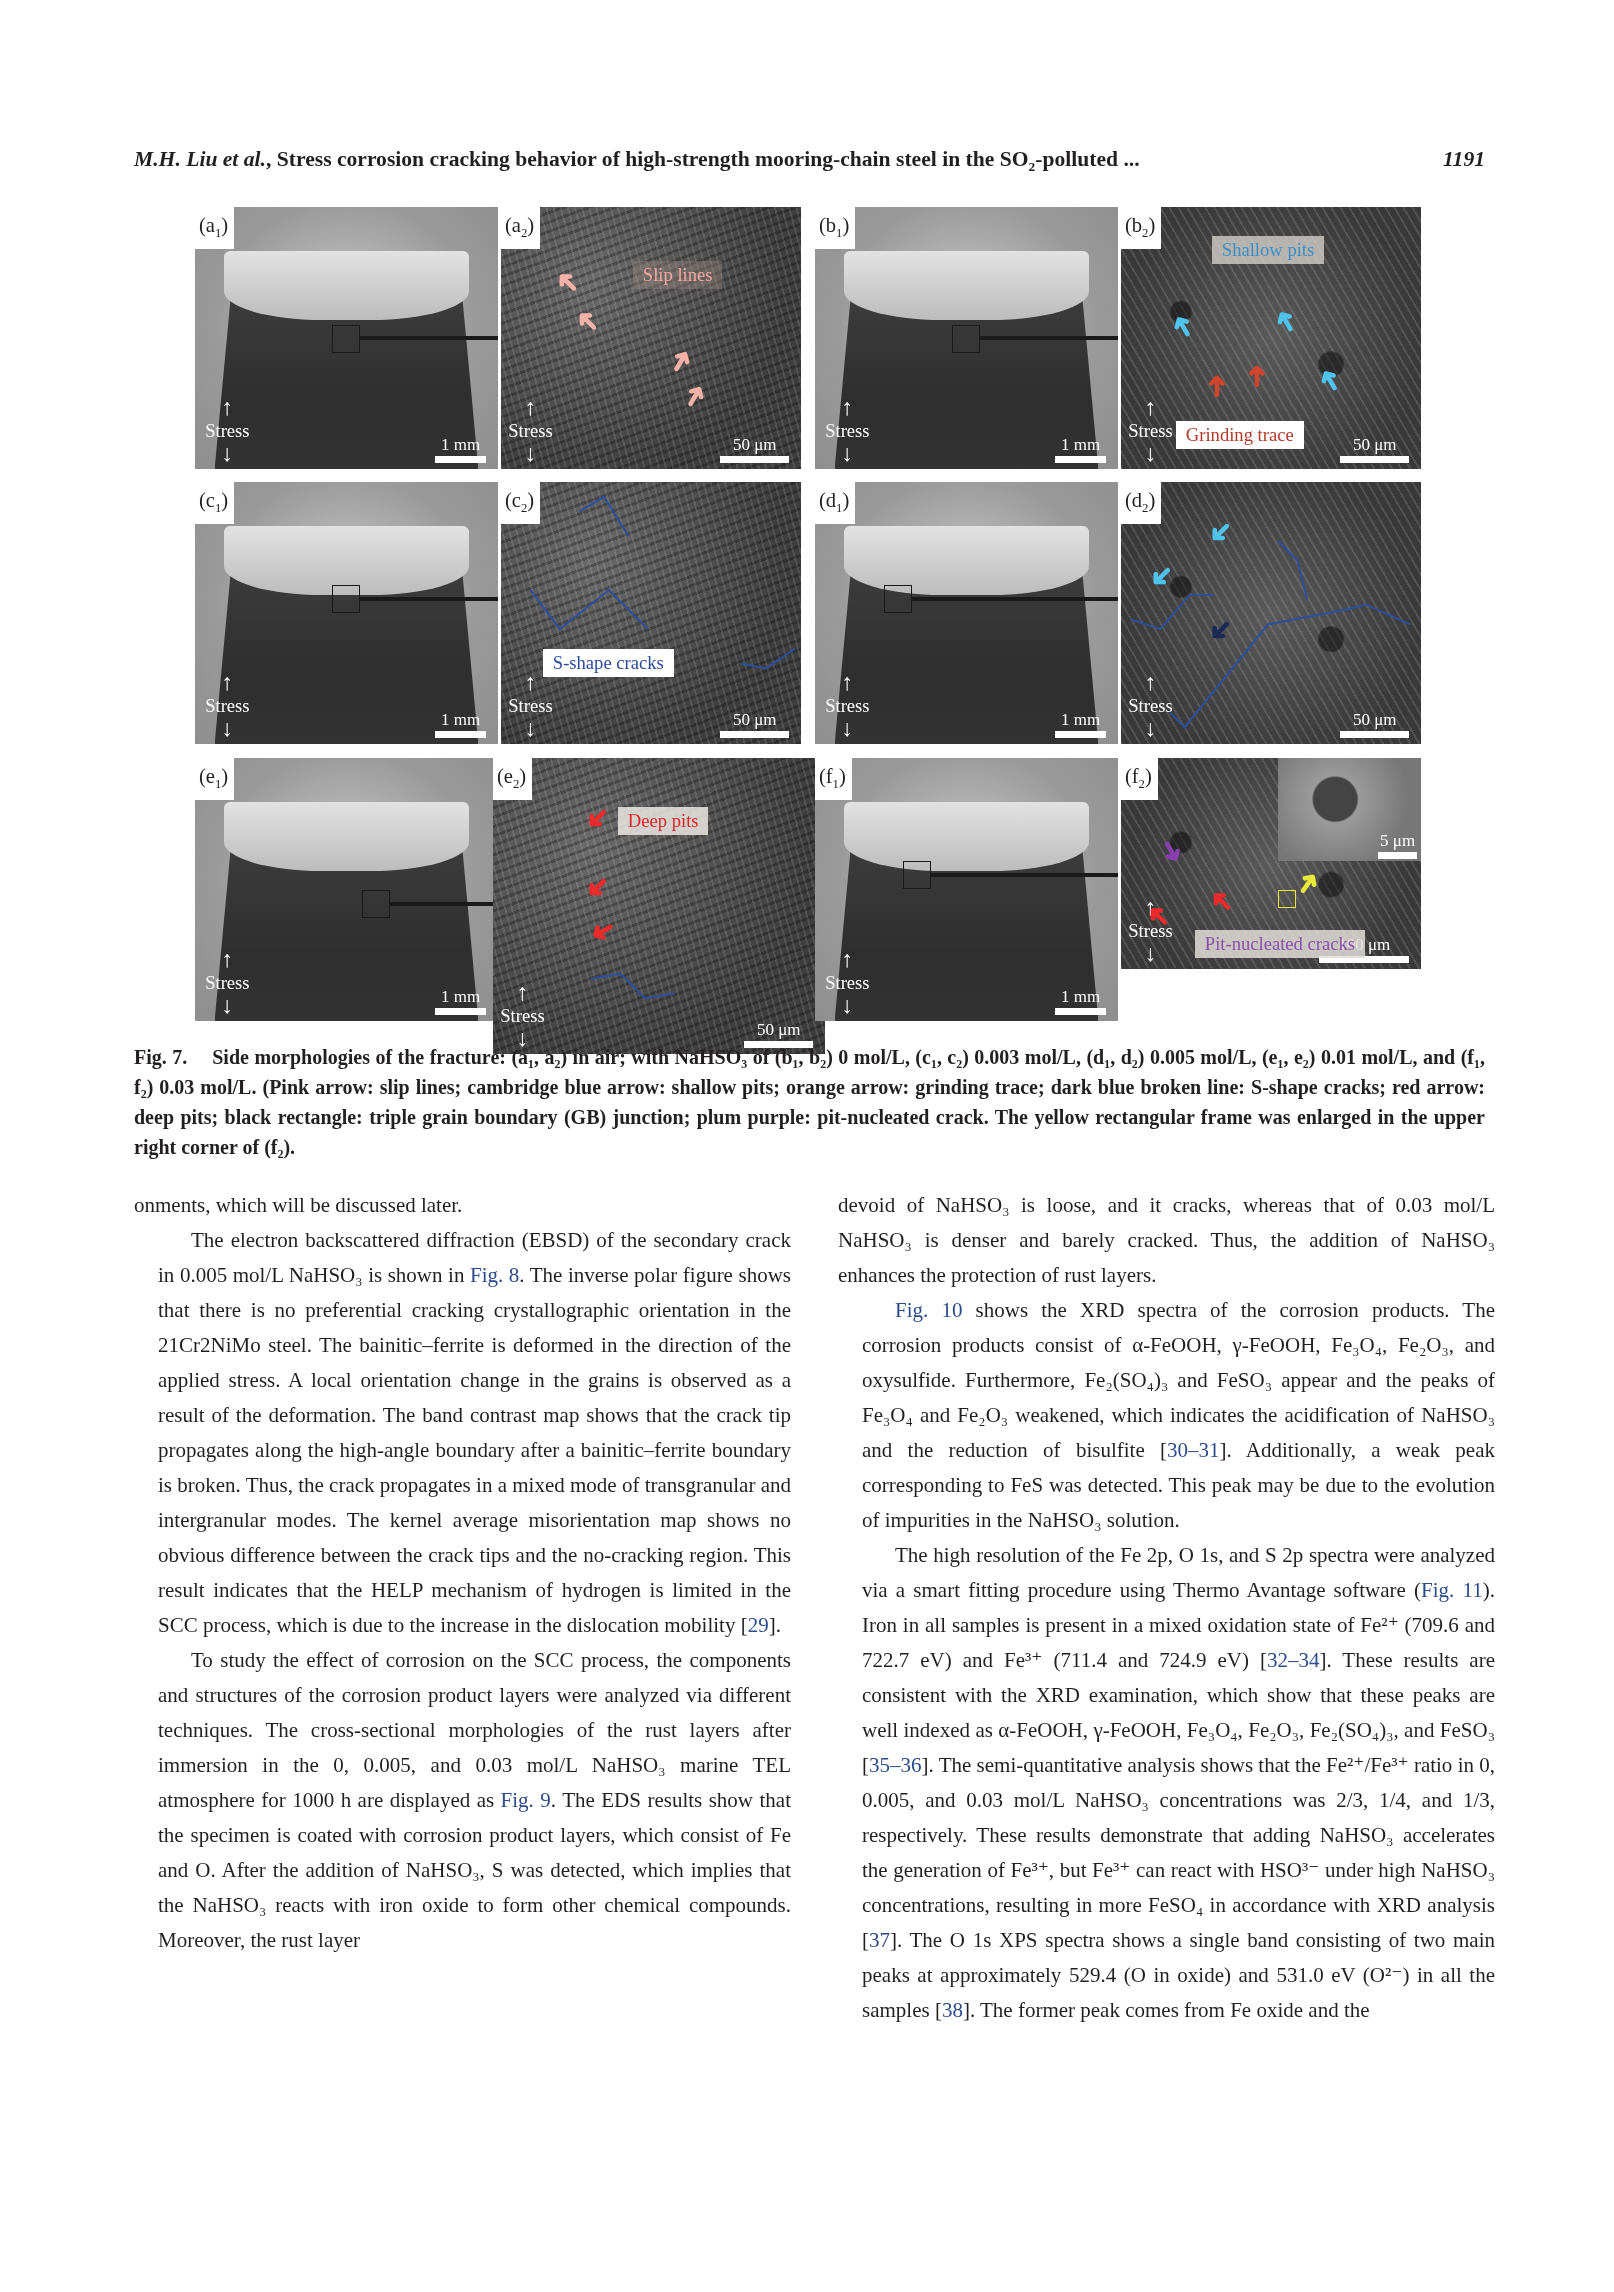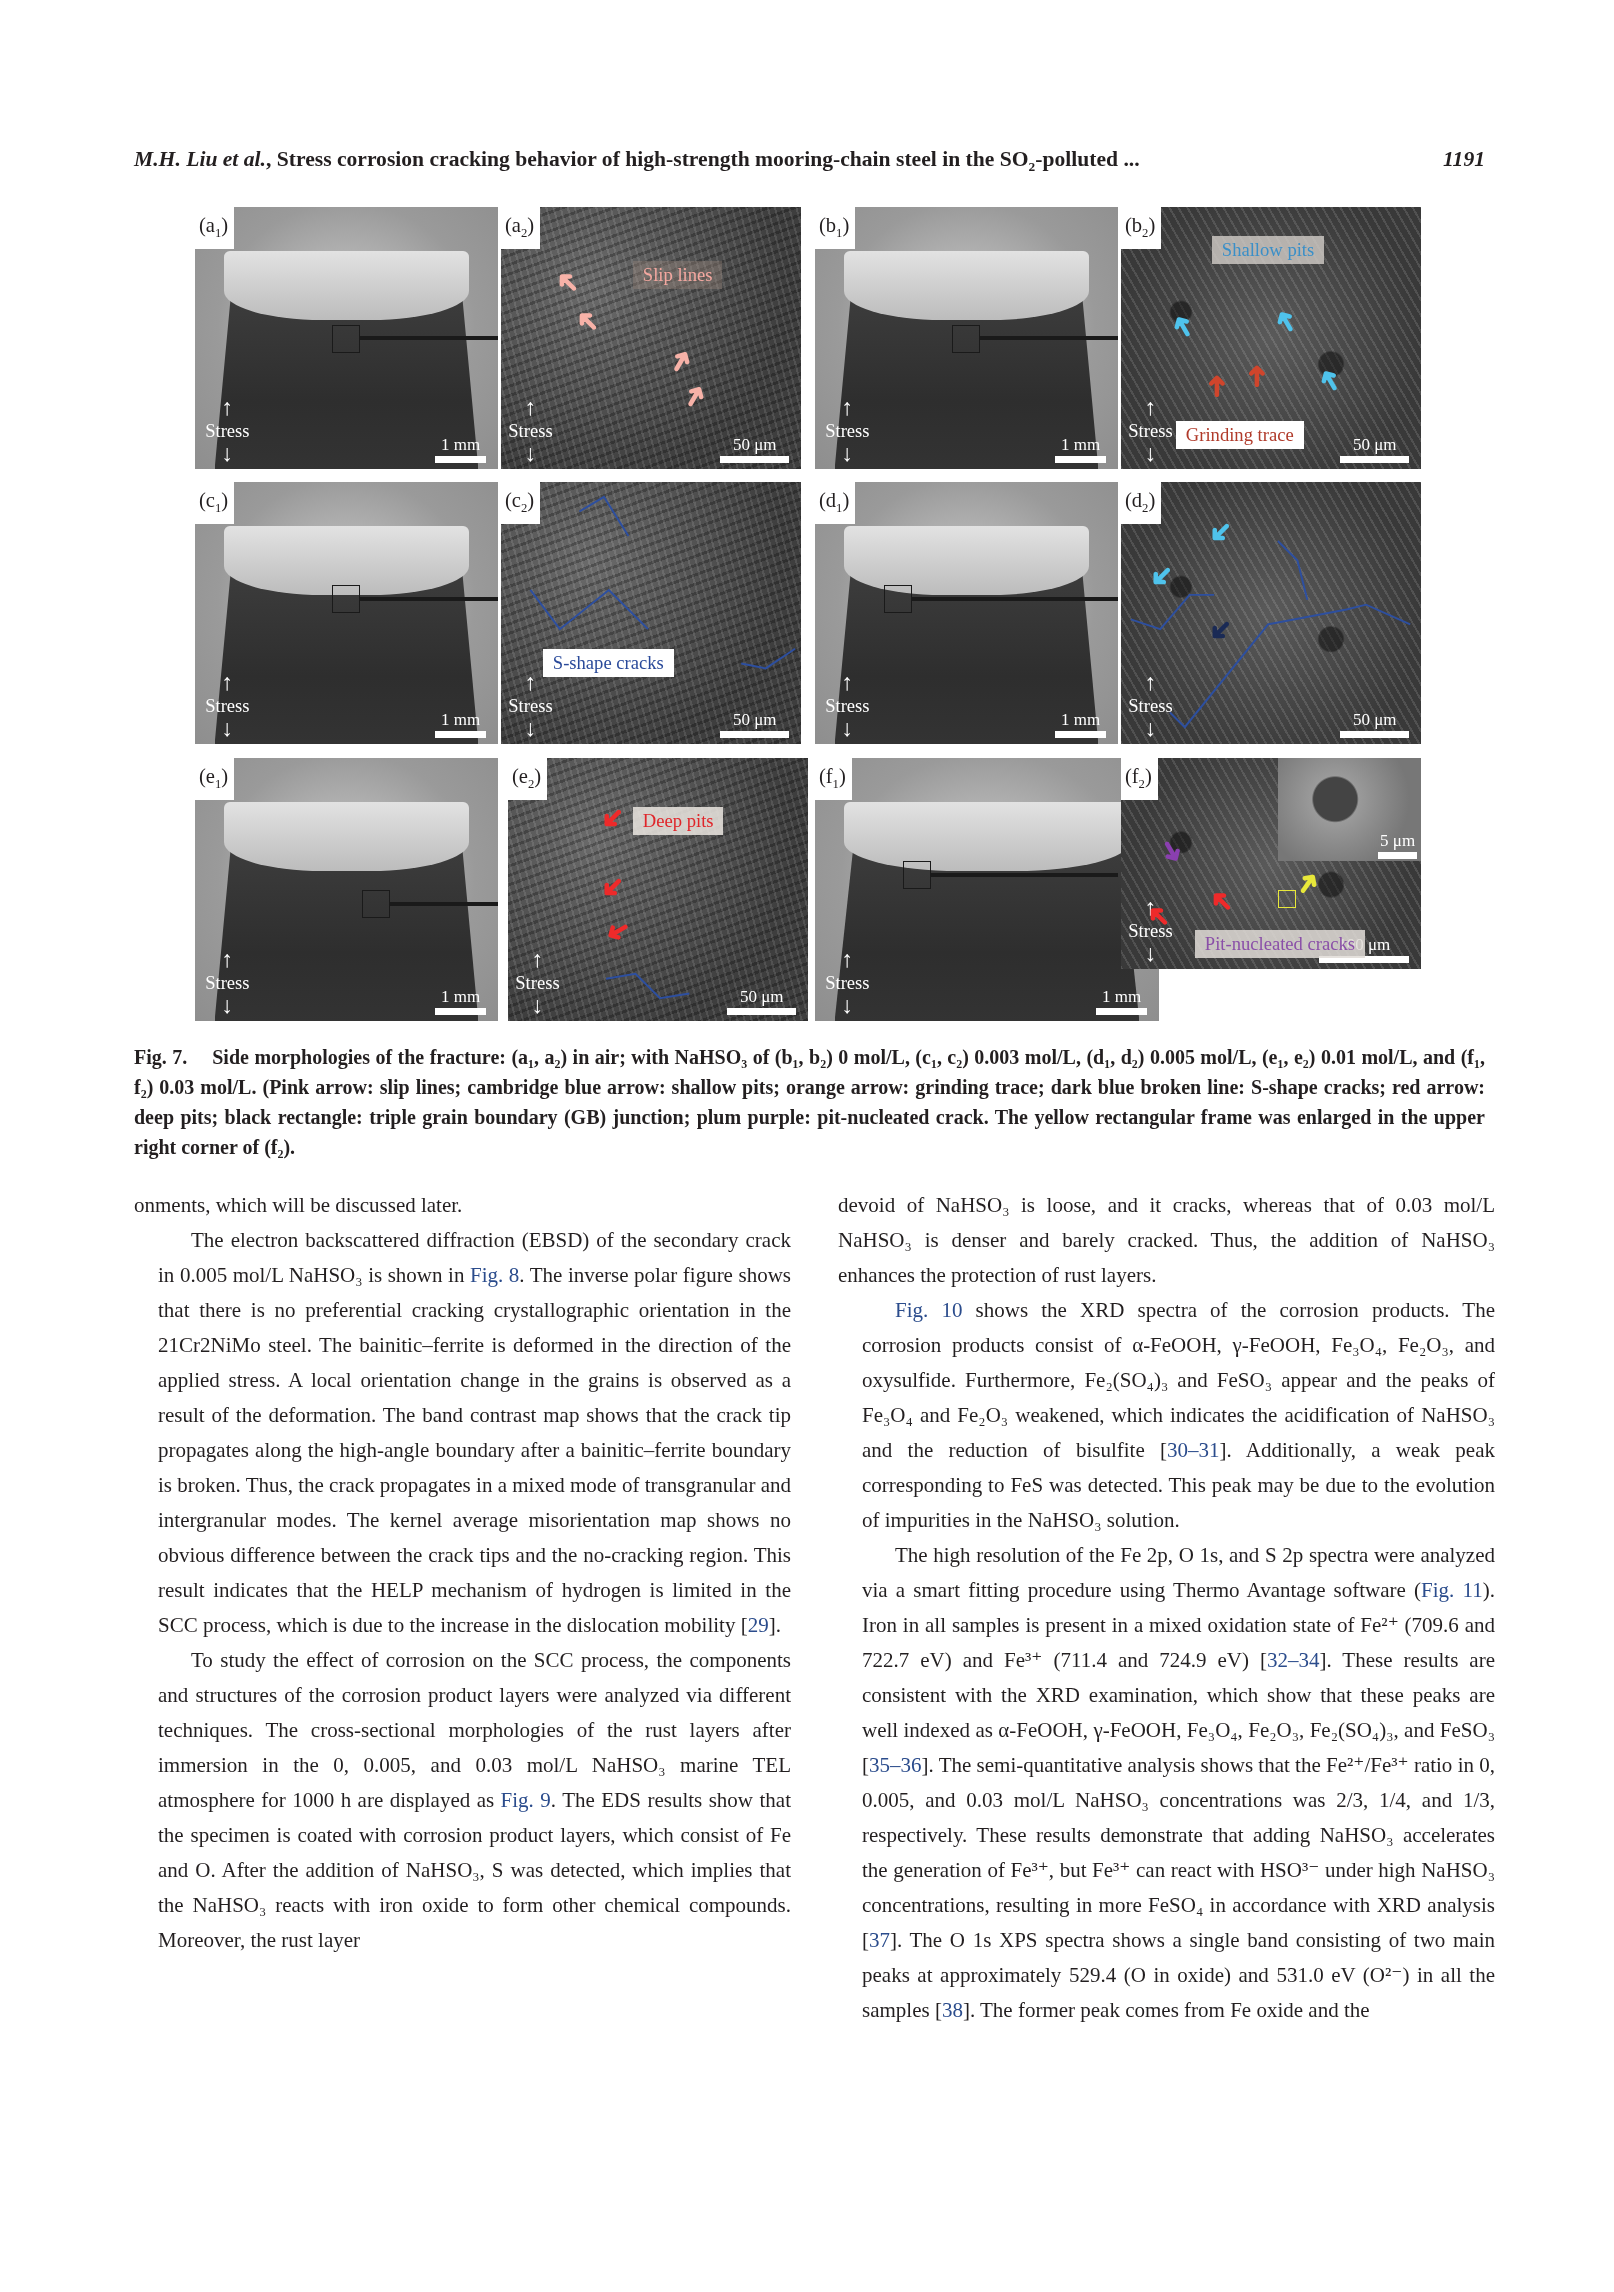--- a/index.html
+++ b/index.html
@@ -154,33 +154,33 @@
     </div>
     <div class="panel overview tex-a1" style="left: 0px; top: 551px; height: 263px;">
       <div class="specimen"></div>
       <div class="fracture"></div>
       <div class="roi" style="left: 167px; top: 132px;"></div>
       <div class="link-line" style="left: 194px; top: 144px; width: 109px;"></div>
       <div class="label-box">(e<sub>1</sub>)</div>
       <div class="stress" style="left: 2.9px; bottom: 3.9px;"><span class="arr">↑</span><span>Stress</span><span class="arr">↓</span></div>
       <div class="scalebar"><span>1 mm</span><span class="bar" style="width: 51px;"></span></div>
     </div>
-    <div class="panel zoomed tex-zoom" style="left: 313px; top: 551px; height: 263px;">
+    <div class="panel zoomed tex-zoom" style="left: 298px; top: 551px; height: 296px; padding-left: 32px;">
       <div class="label-box">(e<sub>2</sub>)</div>
       <div class="stress" style="left: 0px; bottom: 3.9px;"><span class="arr">↑</span><span>Stress</span><span class="arr">↓</span></div>
       <div class="scalebar"><span>50 μm</span><span class="bar" style="width: 69px;"></span></div>
       <div class="annot" style="color: rgb(224, 37, 42); left: 125px; top: 49px; background: rgba(235, 230, 225, 0.85);">Deep pits</div>
       <div style="position: absolute; left: 93px; top: 44px; color: rgb(238, 42, 42); font-size: 29px; font-weight: bold; transform: rotate(135deg);">➜</div>
       <div style="position: absolute; left: 93px; top: 113px; color: rgb(238, 42, 42); font-size: 29px; font-weight: bold; transform: rotate(135deg);">➜</div>
       <div style="position: absolute; left: 98px; top: 157px; color: rgb(238, 42, 42); font-size: 29px; font-weight: bold; transform: rotate(150deg);">➜</div>
       <svg width="300" height="262" style="position: absolute; left: 0px; top: 0px;" viewBox="0 0 306 267">
         <polyline points="100,225 130,220 155,245 185,240" fill="none" stroke="#2d4fa0" stroke-width="2"></polyline>
       </svg>
     </div>
-    <div class="panel overview tex-a1" style="left: 620px; top: 551px; height: 263px; padding-left: 41px;">
+    <div class="panel overview tex-a1" style="left: 620px; top: 551px; height: 263px;">
       <div class="specimen"></div>
       <div class="fracture"></div>
       <div class="roi" style="left: 88px; top: 103px;"></div>
       <div class="link-line" style="left: 116px; top: 115px; width: 187px;"></div>
       <div class="label-box">(f<sub>1</sub>)</div>
       <div class="stress" style="left: 2.9px; bottom: 3.9px;"><span class="arr">↑</span><span>Stress</span><span class="arr">↓</span></div>
       <div class="scalebar"><span>1 mm</span><span class="bar" style="width: 51px;"></span></div>
     </div>
     <div class="panel zoomed tex-pits" style="left: 926px; top: 551px; height: 211px;">
       <div class="label-box">(f<sub>2</sub>)</div>

